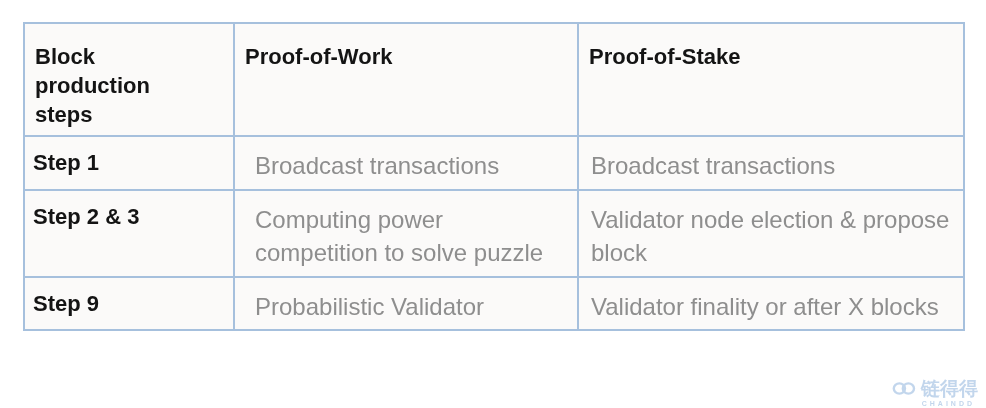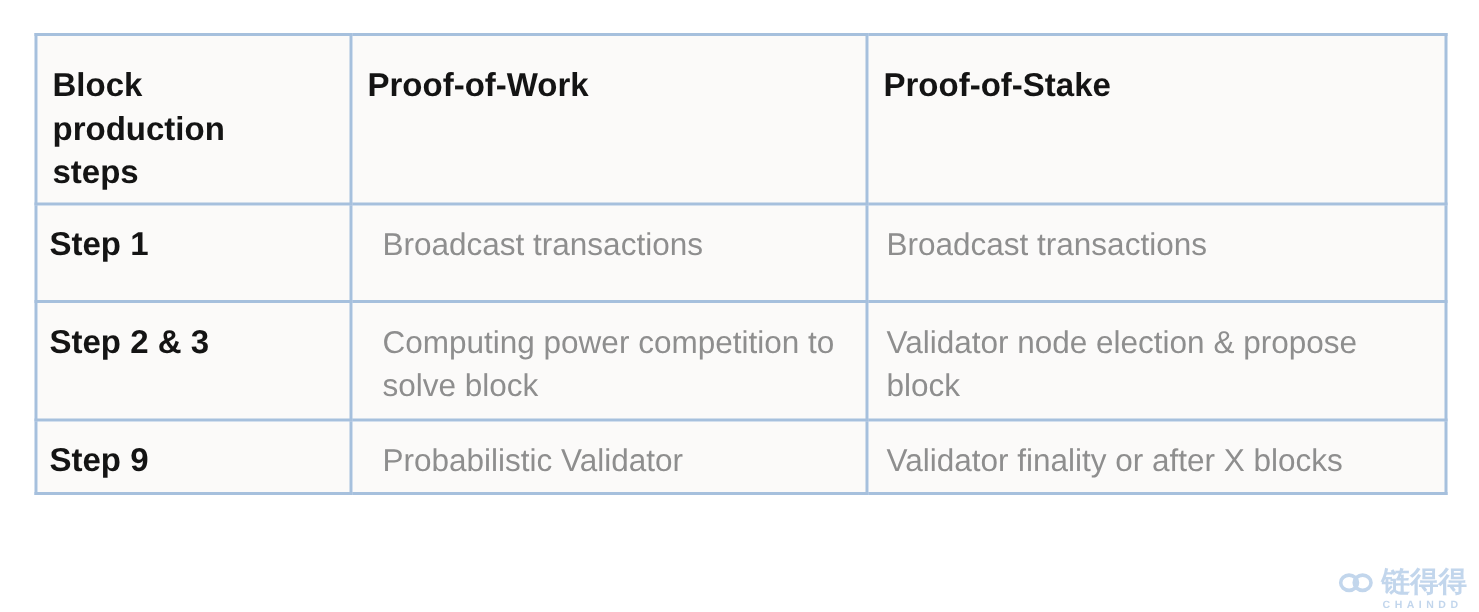--- a/index.html
+++ b/index.html
@@ -43,31 +43,31 @@
     display: inline-block;
     max-width: 145px;
   }
   .cmp-table td.step-cell {
     font-size: 22px;
     font-weight: bold;
     color: var(--header-text, #141414);
     padding: 13px 8px 6px;
   }
   .cmp-table td.data-cell {
-    font-size: 21px;
+    font-size: 24px;
     color: var(--body-text, #8e8e8e);
     line-height: 1.4;
     padding: 12px 12px 6px;
   }
   .cmp-table td.pow-cell {
     padding-left: 20px;
     padding-right: 20px;
   }
   tr.row-header { height: 106px; }
-  tr.row-1 { height: 65px; }
+  tr.row-1 { height: 53px; }
   tr.row-2 { height: 76px; }
   tr.row-3 { height: 78px; }
   tr.row-4 { height: 47px; }
 
   
   .watermark {
     position: absolute;
     right: 8px;
     bottom: 1px;
     color: var(--watermark, #b4cce8);
@@ -112,21 +112,21 @@
     <th>Proof-of-Work</th>
     <th>Proof-of-Stake</th>
   </tr>
   <tr class="row-1">
     <td class="step-cell">Step 1</td>
     <td class="data-cell pow-cell">Broadcast transactions</td>
     <td class="data-cell pos-cell">Broadcast transactions</td>
   </tr>
   <tr class="row-2">
     <td class="step-cell">Step 2 &amp; 3</td>
-    <td class="data-cell pow-cell">Computing power competition to solve block</td>
+    <td class="data-cell pow-cell">Computing power competition to solve puzzle</td>
     <td class="data-cell pos-cell">Validator node election &amp; propose block</td>
   </tr>
   <tr class="row-4">
     <td class="step-cell">Step 9</td>
     <td class="data-cell pow-cell">Probabilistic Validator</td>
     <td class="data-cell pos-cell">Validator finality or after X blocks</td>
   </tr>
 </tbody>
   </table>
 

